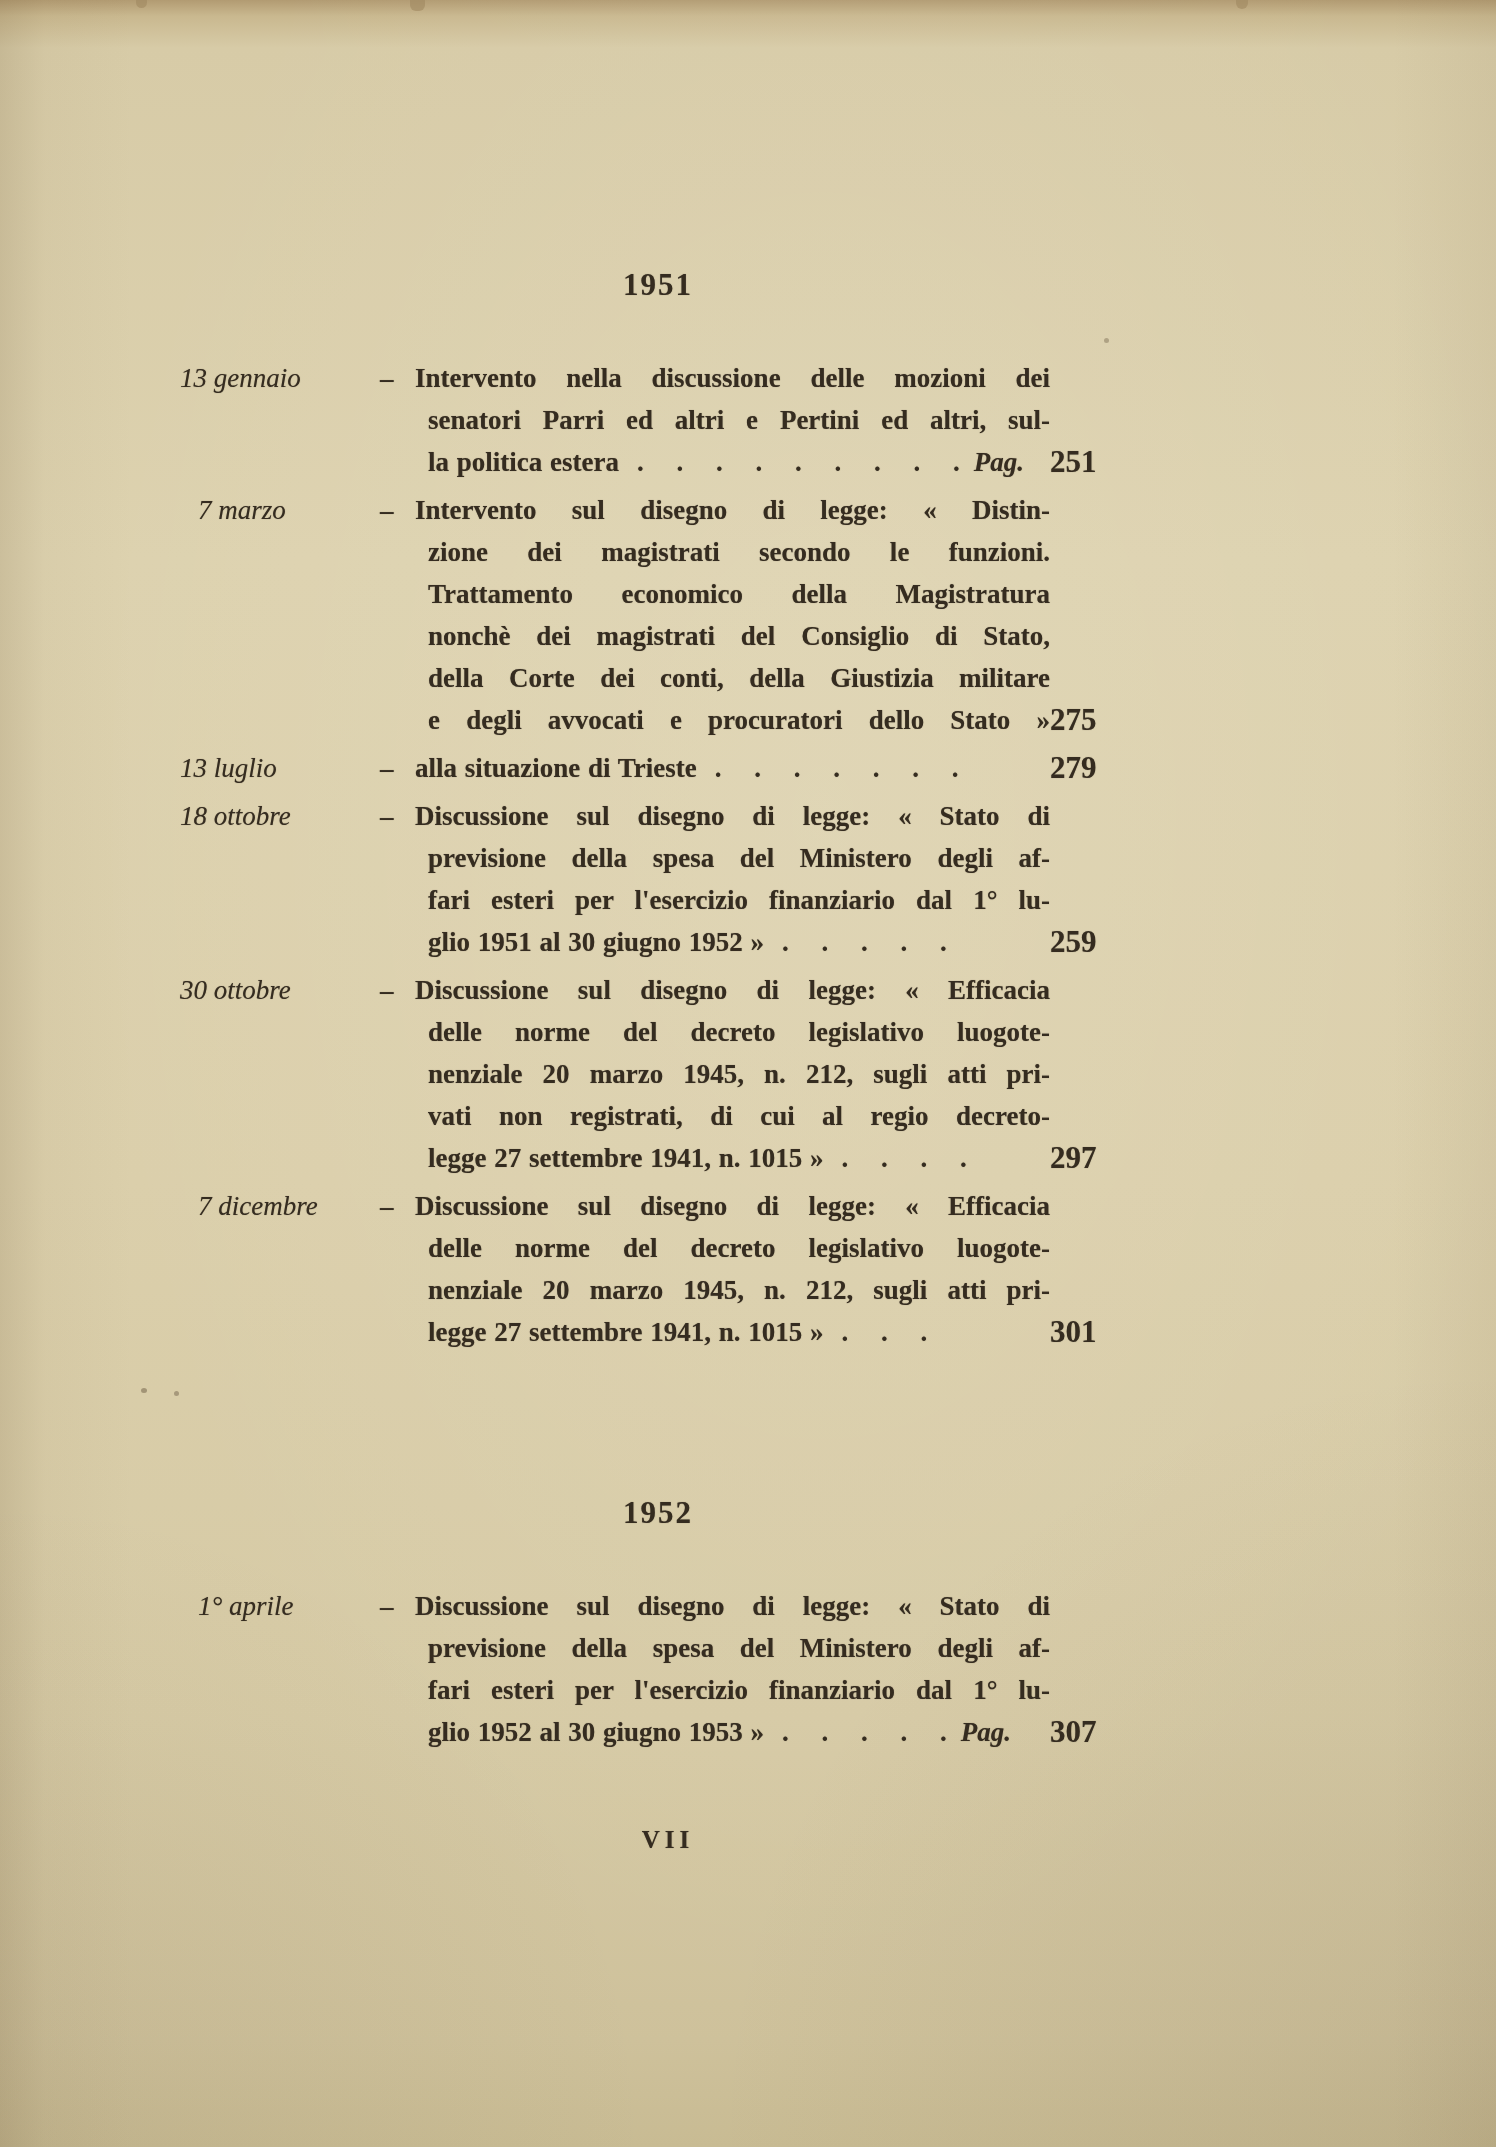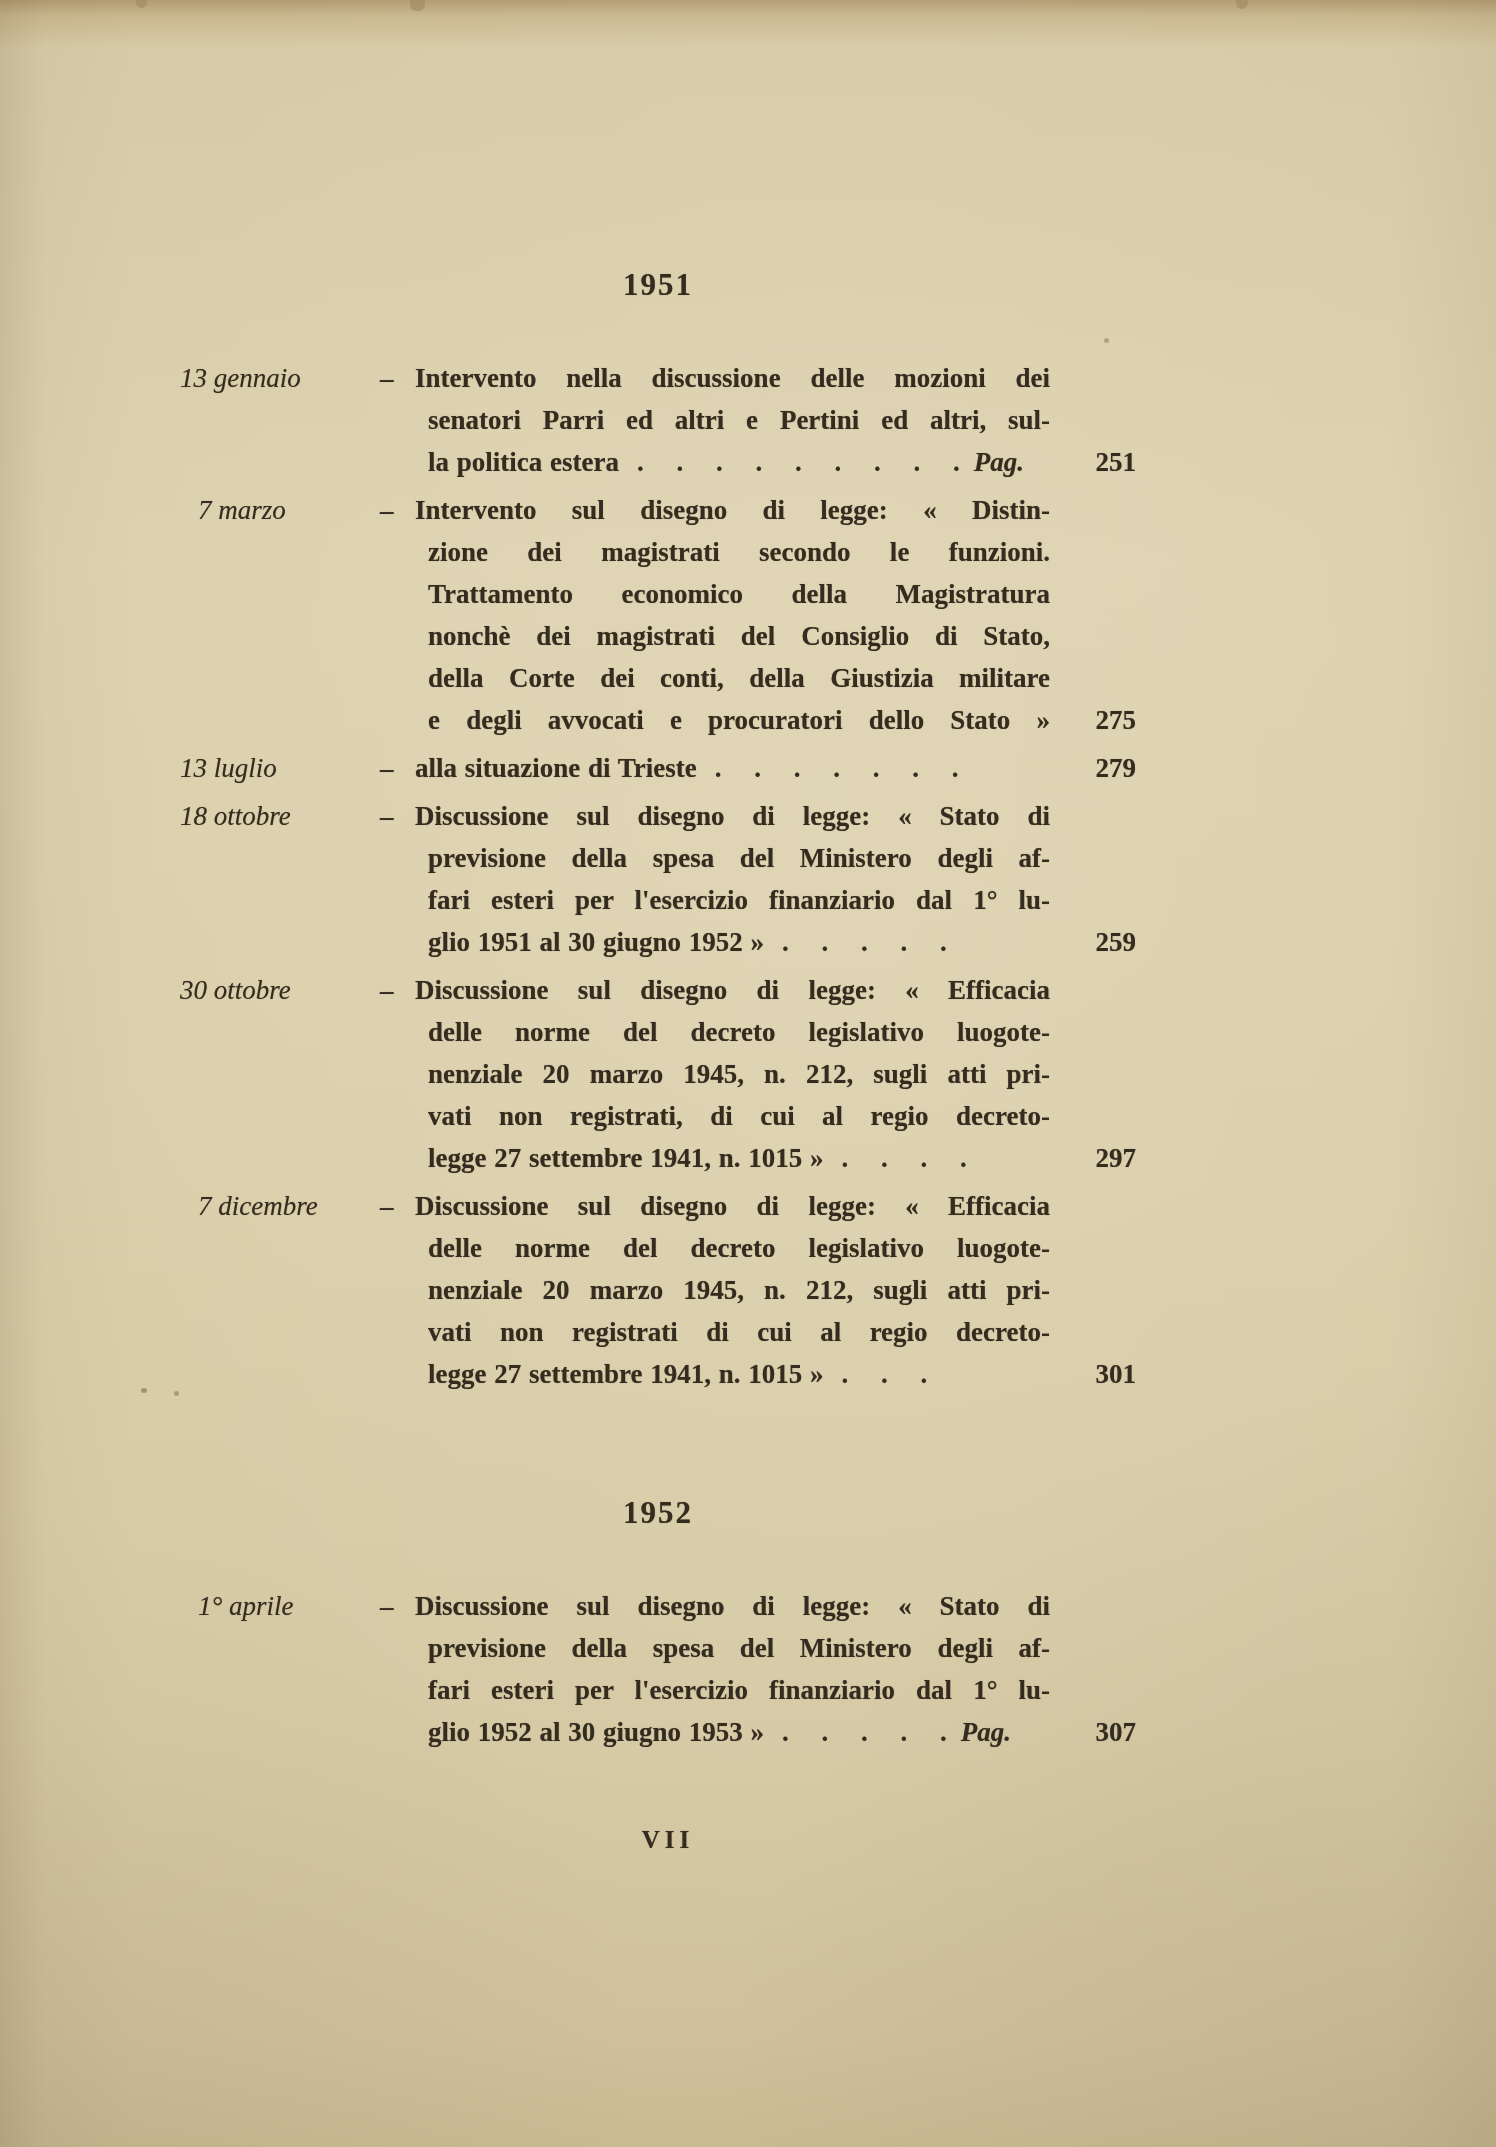--- a/index.html
+++ b/index.html
@@ -29,22 +29,22 @@
   .date{font-style:italic;font-size:27px;line-height:42px;}
   .date.pad{padding-left:18px;}
   .dash{font-weight:700;font-size:27px;line-height:42px;}
   .text{font-weight:700;font-size:27px;line-height:42px;word-spacing:1px;}
   .text > .line:not(:first-child){padding-left:13px;}
   .line.just{text-align:justify;text-align-last:justify;}
   .line.lastflex{display:flex;align-items:baseline;}
   .dots{margin-left:18px;word-spacing:26px;white-space:nowrap;}
   .paglabel{font-style:italic;margin-left:14px;}
   .pagenum{
-    align-self:end;text-align:right;
-    font-weight:700;font-size:27px;line-height:42px;
+    align-self:end;
+    font-weight:700;font-size:31px;line-height:42px;
   }
   .footer{
     position:absolute;top:1798px;left:180px;width:956px;
     text-align:center;font-weight:700;font-size:25px;letter-spacing:5px;
     transform:translateX(10px);
     margin-top:28px;
   }
   .speckle{position:absolute;border-radius:50%;background:#6b5c44;}
   .sp1{left:141px;top:1388px;width:6px;height:5px;opacity:.5;}
   .sp2{left:174px;top:1391px;width:5px;height:5px;opacity:.45;}
@@ -132,21 +132,20 @@
           </div>
           <div class="pagenum">297</div>
         </div>
         <div class="entry">
           <div class="date pad">7 dicembre</div>
           <div class="dash">–</div>
           <div class="text">
             <div class="line just">Discussione sul disegno di legge: « Efficacia</div>
             <div class="line just">delle norme del decreto legislativo luogote-</div>
             <div class="line just">nenziale 20 marzo 1945, n. 212, sugli atti pri-</div>
-            <div class="line just">vati non registrati di cui al regio decreto-</div>
             <div class="line lastflex">
               <span class="lasttext">legge 27 settembre 1941, n. 1015 »</span>
               <span class="dots">. . .</span>
             </div>
           </div>
           <div class="pagenum">301</div>
         </div>
       </div>
       <div class="year-section" style="top: 1493px;">
         <div class="year-heading">1952</div>

